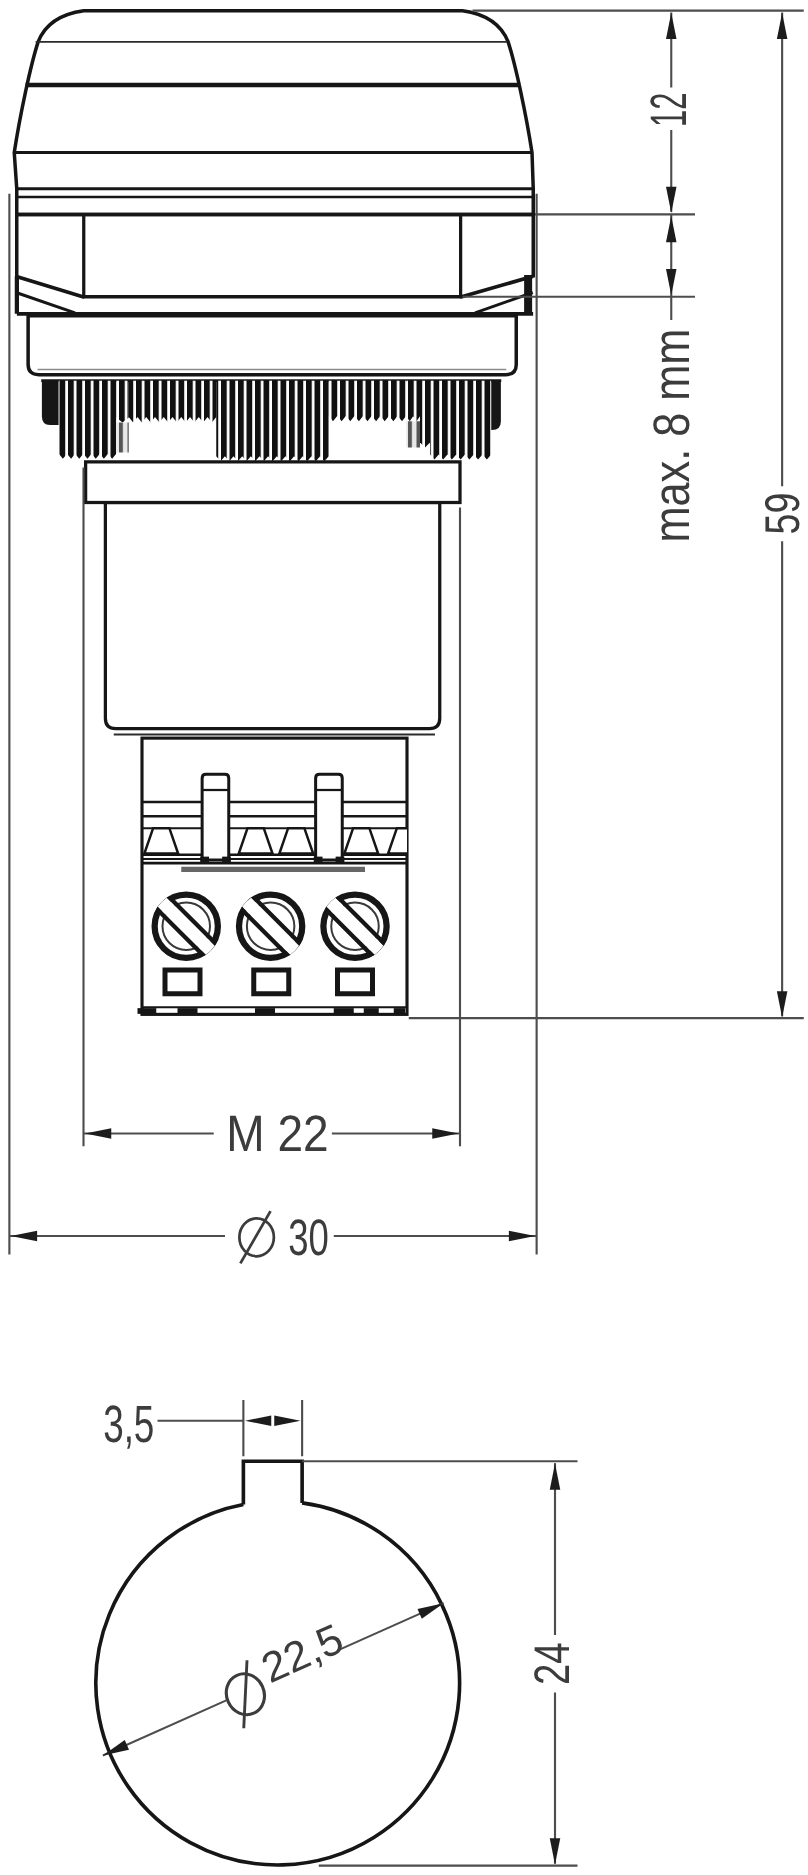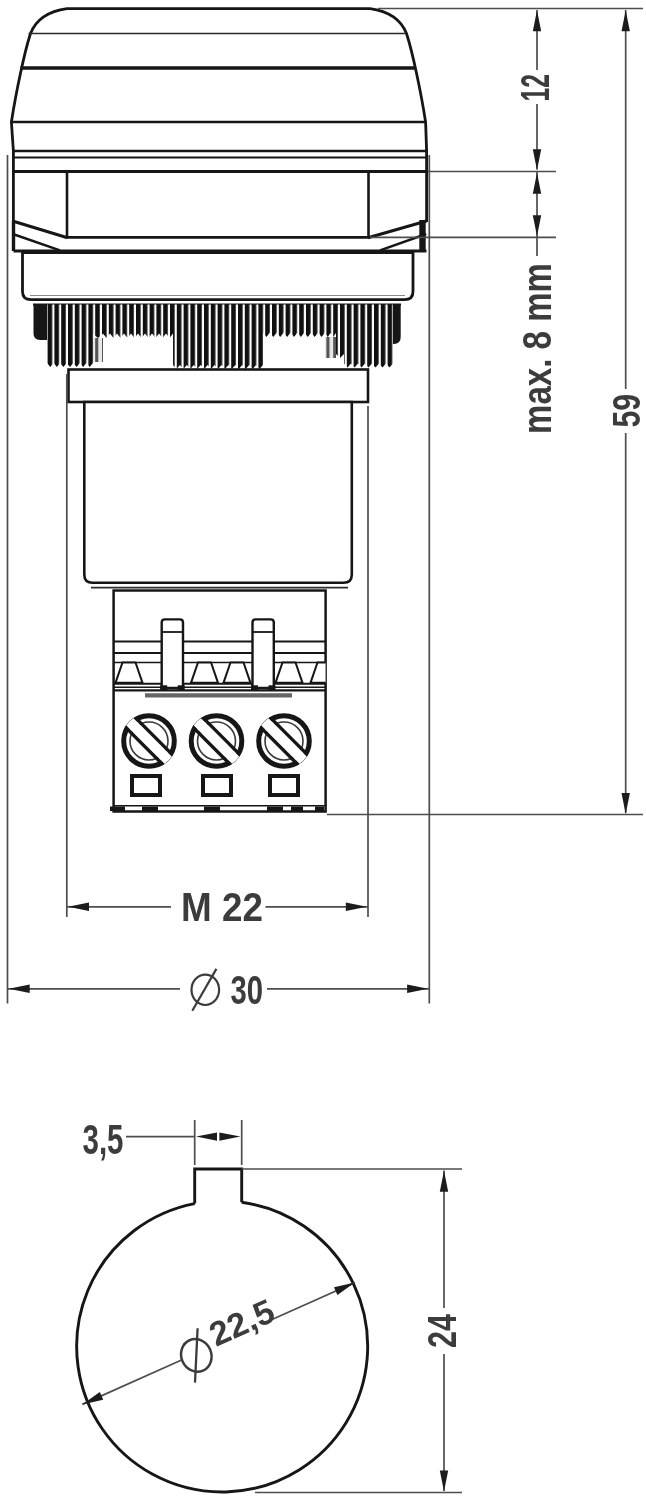--- a/index.html
+++ b/index.html
@@ -1,17 +1,17 @@
 <!DOCTYPE html>
 <html><head>
 <meta charset="utf-8">
 <title>M22 pilot light dimension drawing</title>
 <style>
 html,body{margin:0;padding:0;background:#ffffff;}
-#page{width:646px;height:1500px;position:relative;background:#ffffff;overflow:hidden;font-weight:bold;}
+#page{width:646px;height:1500px;position:relative;background:#ffffff;overflow:hidden;}
 svg{display:block;}
 text{font-family:"Liberation Sans",sans-serif;}
 </style>
 </head>
 <body>
 
 <div id="page">
 <svg width="646" height="1500" viewBox="0 0 646 1500">
 <defs>
 <pattern id="tp" width="6.8" height="8" patternUnits="userSpaceOnUse">

